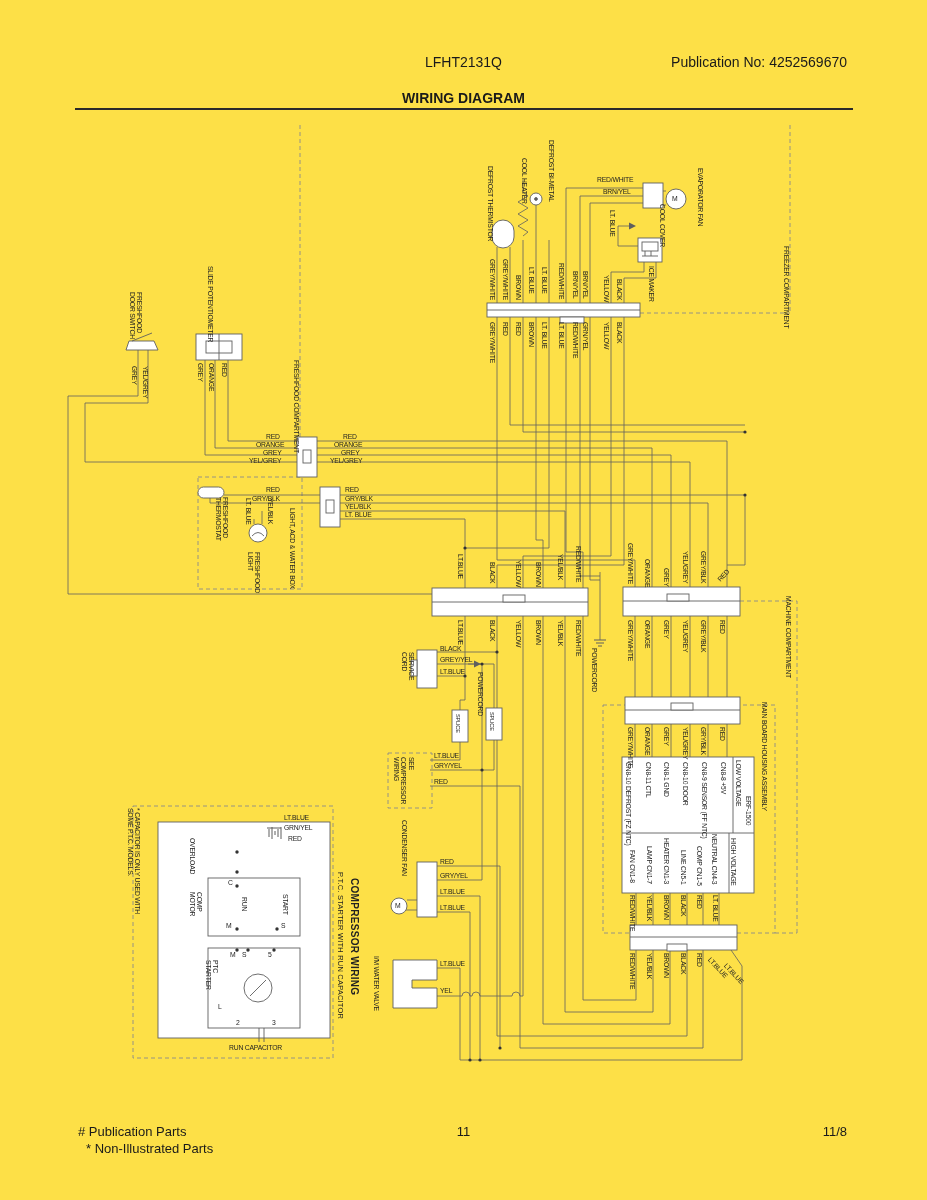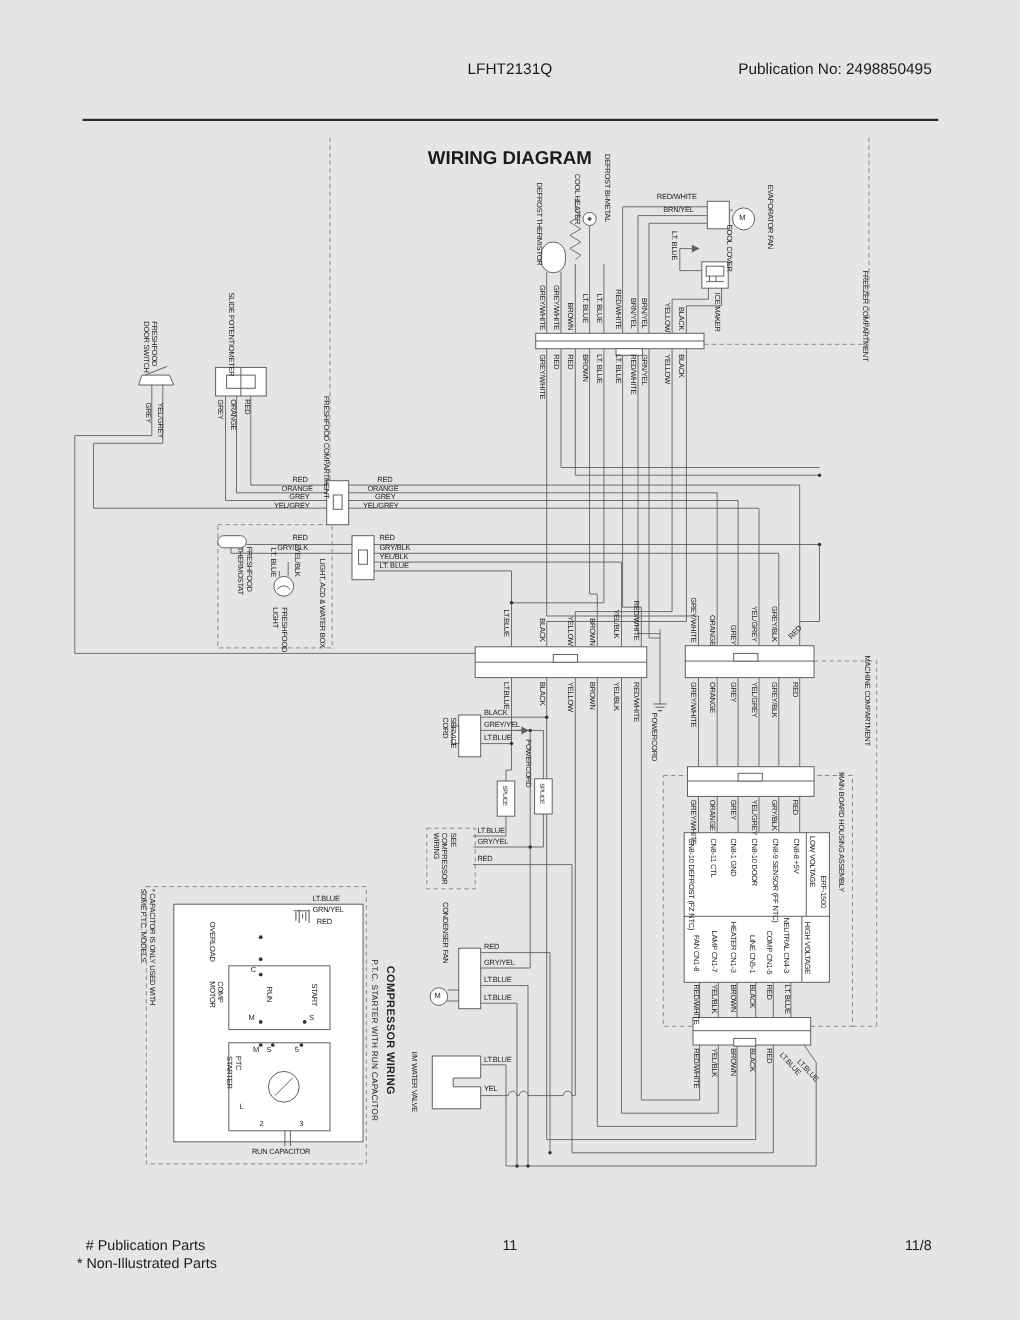--- a/index.html
+++ b/index.html
@@ -1,44 +1,44 @@
 <!DOCTYPE html>
 <html><head>
 <meta charset="utf-8">
 <style>
   html,body{margin:0;padding:0;background:#fff;}
-  #page{position:relative;width:927px;height:1200px;background:#e5e5e5;overflow:hidden;
+  #page{position:relative;width:927px;height:1200px;background:#fde047;overflow:hidden;
         font-family:"Liberation Sans",sans-serif;color:#1a1a1a;}
   .hdr-model{position:absolute;top:54px;left:0;width:927px;text-align:center;font-size:14px;}
   .hdr-pub{position:absolute;top:54px;right:80px;font-size:14px;}
-  .hdr-title{position:absolute;top:90px;left:0;width:927px;text-align:center;font-size:17px;font-weight:bold;margin-top:44px;}
+  .hdr-title{position:absolute;top:90px;left:0;width:927px;text-align:center;font-size:14px;font-weight:bold;}
   .hdr-rule{position:absolute;top:108px;left:75px;width:778px;height:2px;background:#2a2a2a;}
   .ftr-l1{position:absolute;top:1124px;left:78px;font-size:13px;}
-  .ftr-l2{position:absolute;top:1141px;left:70px;font-size:13px;}
+  .ftr-l2{position:absolute;top:1141px;left:86px;font-size:13px;}
   .ftr-pg{position:absolute;top:1124px;left:0;width:927px;text-align:center;font-size:13px;}
   .ftr-dt{position:absolute;top:1124px;right:80px;font-size:13px;}
   #diagram{position:absolute;top:0;left:0;width:927px;height:1200px;}
   #dsvg{position:absolute;top:0;left:0;}
   #labels{position:absolute;top:0;left:0;width:927px;height:1200px;}
   .lb{position:absolute;font-size:6.8px;line-height:1.12;color:#222;white-space:pre;
       letter-spacing:-0.2px;font-family:"Liberation Sans",sans-serif;}
   .lb.v{writing-mode:vertical-rl;}
   .lb.d{transform:rotate(47deg);transform-origin:left top;}
   .lb.e{transform:rotate(-47deg);transform-origin:left top;}
   .lb.sb{font-size:10px;font-weight:bold;letter-spacing:0.3px;}
   .lb.sm{font-size:7.5px;letter-spacing:0.2px;}
   .lb.st{font-size:5.6px;}
 </style>
 </head>
 <body>
 
 <div id="page">
 
   <div class="hdr-model">LFHT2131Q</div>
-  <div class="hdr-pub">Publication No:  2498850495</div>
+  <div class="hdr-pub">Publication No:  4252569670</div>
   <div class="hdr-title">WIRING DIAGRAM</div>
   <div class="hdr-rule"></div>
 
   <div id="diagram">
     <svg id="dsvg" width="927" height="1200" viewBox="0 0 927 1200">
 
       <g stroke="#8a8a8a" stroke-width="0.9" fill="none" stroke-dasharray="4,3">
         <path d="M300,125 V470"></path>
         <path d="M790,125 V313 M640,313 H790"></path>
         <path d="M740,601 H797 V933"></path>

